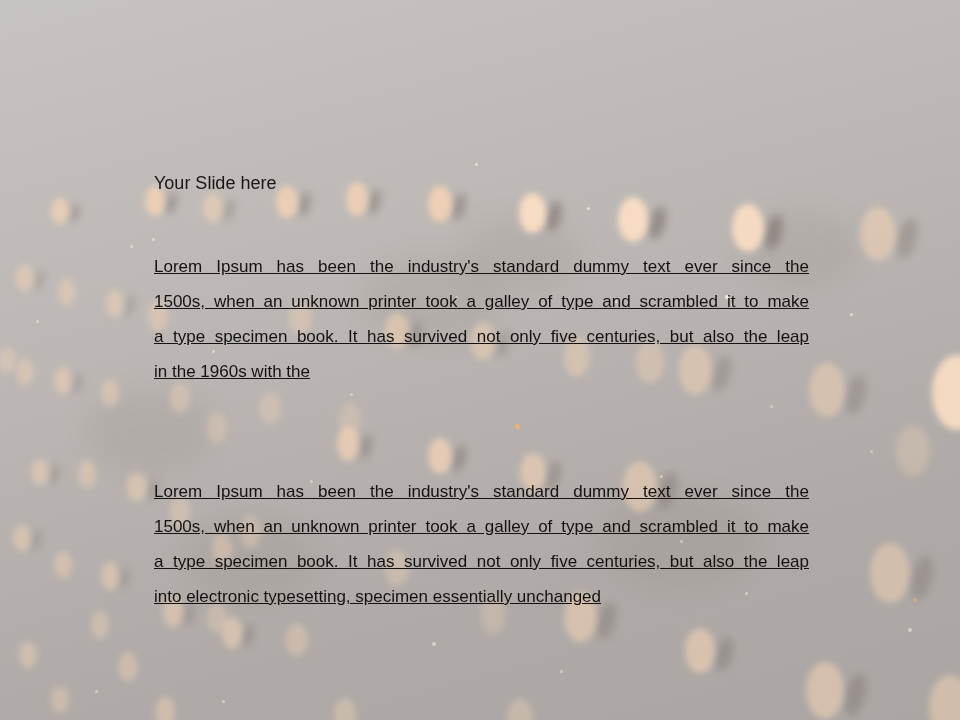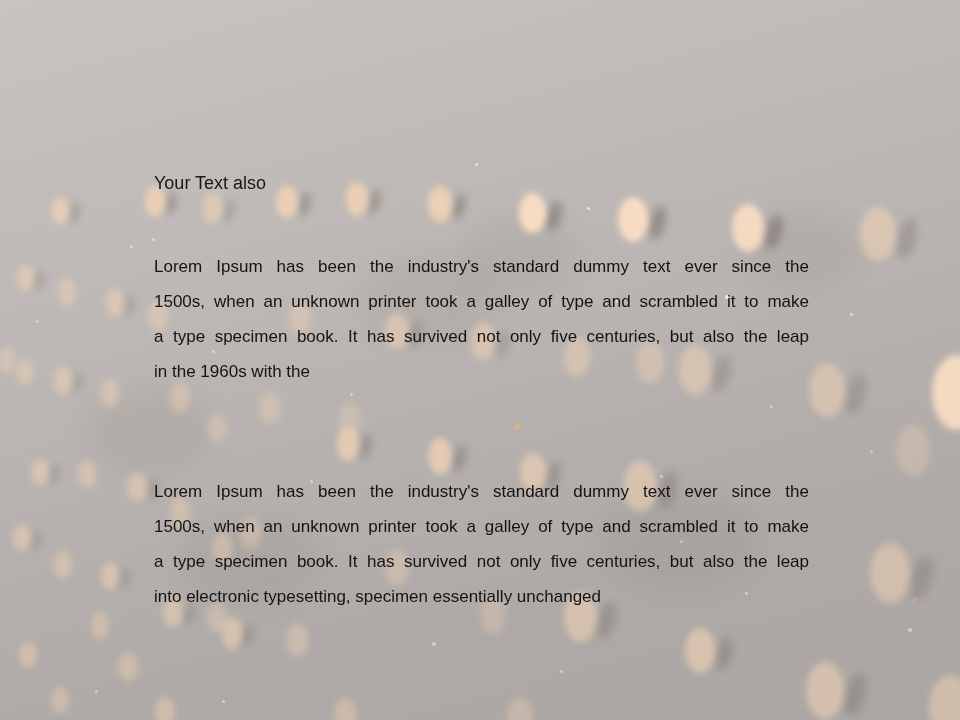--- a/index.html
+++ b/index.html
@@ -46,20 +46,21 @@
   .para {
     position: absolute; left: 154px; width: 655px;
     font-size: 17px; color: #151312;
   }
   .para-1 { top: 249px; }
   .para-2 { top: 474px; }
   .ln {
     height: 35px; line-height: 35px;
     text-align: justify; text-align-last: justify;
     white-space: nowrap;
+    text-decoration: underline;
   }
   .ln.last { text-align: center; text-align-last: left; }
 </style>
 </head>
 <body>
 
 <div class="slide">
 
   <div class="darks">
       <div class="dark" style="left: 360px; top: 255px; width: 140px; height: 90px; opacity: 0.06;"></div>
@@ -186,21 +187,21 @@
       <div class="spark" style="left: 770px; top: 405px; width: 3px; height: 3px; opacity: 0.4;"></div>
       <div class="spark" style="left: 870px; top: 450px; width: 3px; height: 3px; opacity: 0.4;"></div>
       <div class="spark" style="left: 560px; top: 670px; width: 3px; height: 3px; opacity: 0.45;"></div>
       <div class="spark gold" style="left: 913px; top: 598px; width: 4px; height: 4px; opacity: 0.5;"></div>
       <div class="spark" style="left: 152px; top: 238px; width: 3px; height: 3px; opacity: 0.5;"></div>
       <div class="spark" style="left: 455px; top: 296px; width: 3px; height: 3px; opacity: 0.4;"></div>
       <div class="spark" style="left: 680px; top: 540px; width: 3px; height: 3px; opacity: 0.4;"></div>
     </div>
 
 
-  <div class="placeholder">Your Text also</div>
+  <div class="placeholder">Your Slide here</div>
 
   <div class="para para-1">
     <div class="ln">Lorem Ipsum has been the industry's standard dummy text ever since the</div>
     <div class="ln">1500s, when an unknown printer took a galley of type and scrambled it to make</div>
     <div class="ln">a type specimen book. It has survived not only five centuries, but also the leap</div>
     <div class="ln last">in the 1960s with the</div>
   </div>
 
   <div class="para para-2">
     <div class="ln">Lorem Ipsum has been the industry's standard dummy text ever since the</div>

